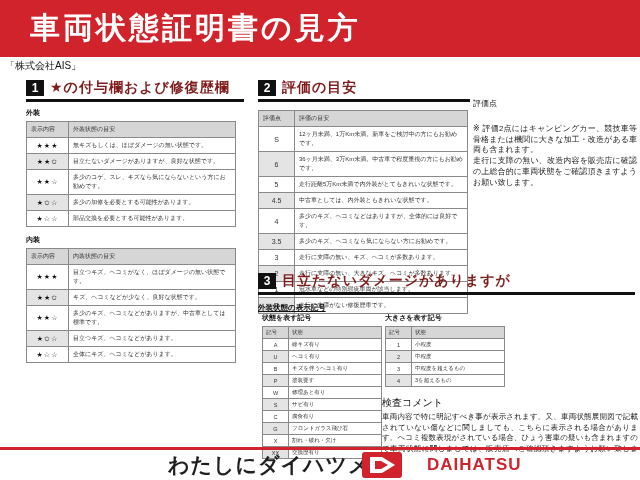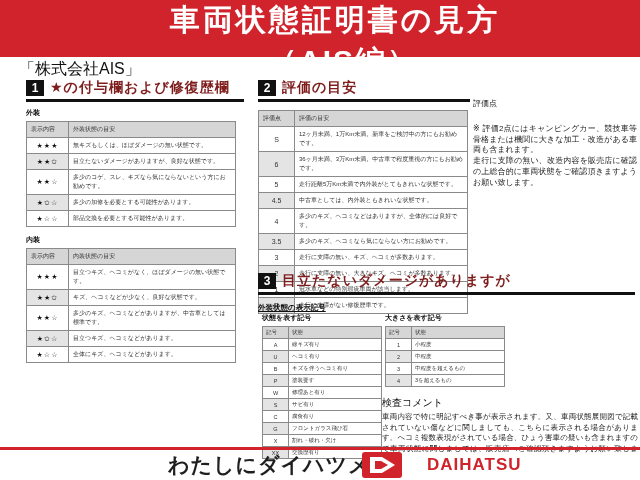--- a/index.html
+++ b/index.html
@@ -2,25 +2,25 @@
 <html><head>
 <meta charset="utf-8">
 <style>
   * { margin:0; padding:0; box-sizing:border-box; }
   html,body { width:640px; height:480px; background:#fff; overflow:hidden;
     font-family:"Liberation Sans","DejaVu Sans",sans-serif; color:#222; }
   .abs { position:absolute; }
 
   
   .banner { top:0; left:0; width:640px; height:57px; background:#d0232b;
-    display:flex; align-items:center;flex-direction:column; }
+    display:flex; align-items:center; }
   .banner-title { color:#fff; font-weight:bold; font-size:30px; letter-spacing:3px; padding-left:30px; }
   .banner-edition { color:#fff; font-weight:bold; font-size:30px; letter-spacing:2px; margin-left:46px; }
 
-  .company { top:59px; left:19px; font-size:16px; color:#111; }
+  .company { top:59px; left:5px; font-size:10px; color:#111; }
 
   
   .sec-head { display:flex; align-items:center; border-bottom:3px solid #111; padding-bottom:2px; }
   .sec-badge { background:#111; color:#fff; font-weight:bold; font-size:12px;
     width:18px; height:16px; display:flex; align-items:center; justify-content:center; margin-right:6px; }
   .sec-title { font-weight:bold; font-size:14px; color:#7f1d1d; letter-spacing:1px; white-space:nowrap; }
 
   
   table { border-collapse:collapse; background:#fff; }
   th, td { border:1px solid #8a8a8a; font-weight:normal; text-align:left; color:#333; }
@@ -57,21 +57,20 @@
   .footer-line { top:447px; left:0; width:640px; height:3px; background:#d0232b; }
   .tagline { top:451px; left:168px; font-size:21px; font-weight:bold; color:#1f1f1f; letter-spacing:1px; }
   .brand { top:452px; left:362px; display:flex; align-items:center; }
   .brand-name { color:#d0232b; font-weight:bold; font-size:17px; letter-spacing:1px; margin-left:25px; }
 </style>
 </head>
 <body>
 
 <div class="abs banner">
   <span class="banner-title">車両状態証明書の見方</span>
-  <span class="banner-edition">（AIS編）</span>
 </div>
 
 <div class="abs company">「株式会社AIS」</div>
 
 <div class="abs" style="top:79px; left:26px; width:218px;">
   <div class="sec-head" style="width:218px;">
     <span class="sec-badge">1</span>
     <span class="sec-title">★の付与欄および修復歴欄</span>
   </div>
 

